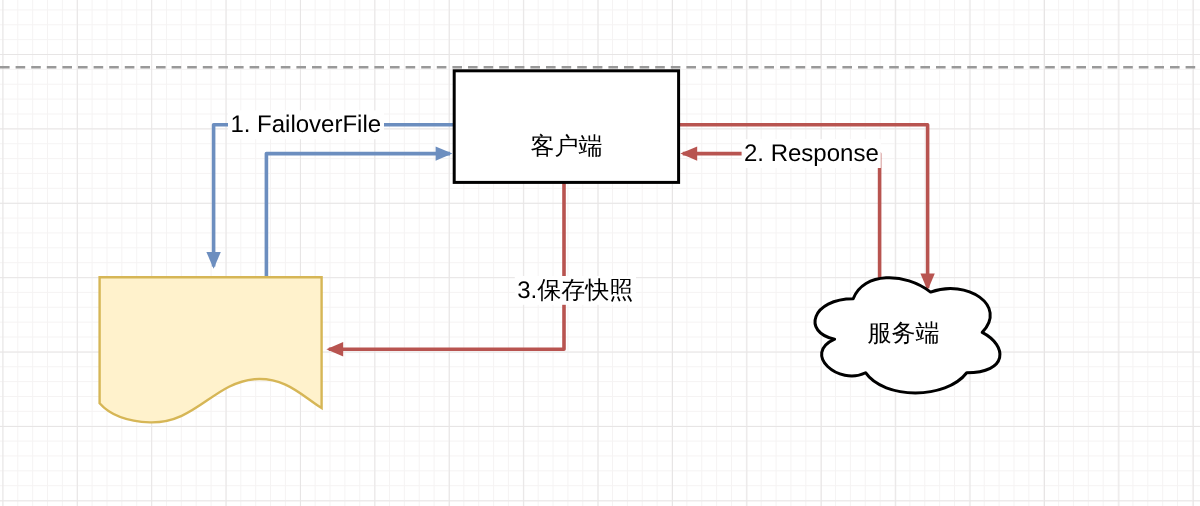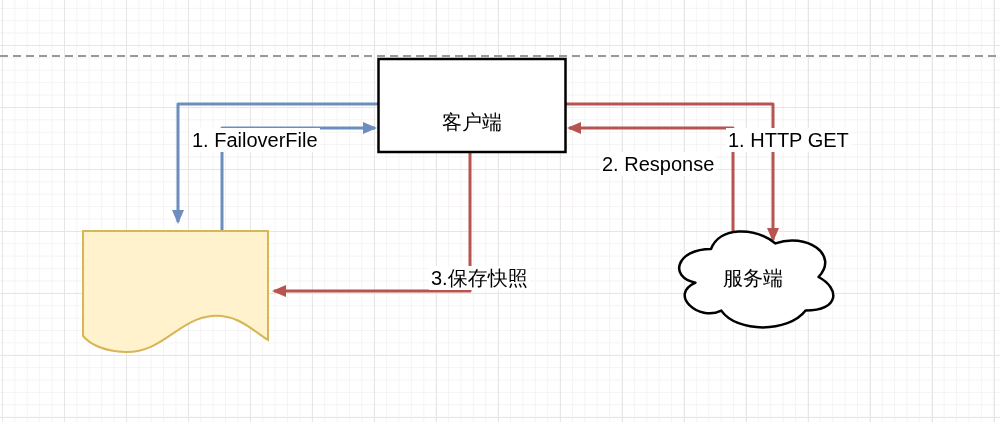--- a/index.html
+++ b/index.html
@@ -38,21 +38,20 @@
     position: absolute;
     color: #000000;
     font-size: 20px;
     line-height: 1.2;
     white-space: nowrap;
   }
   .edge-label {
     transform: translateY(-50%);
     background: #ffffff;
     padding: 0 2px;
-    margin-top: 36px;
   }
   .node-label {
     transform: translate(-50%, -50%);
     background: transparent;
   }
 </style>
 </head>
 <body>
 
 <div class="canvas">
@@ -106,17 +105,16 @@
   <div class="label node-label" style="left: 472px; top: 106px; margin-top: 16px;">客户端</div>
 
 
   <div class="label node-label" style="left: 753px; top: 278px; text-align: center;">服务端</div>
 
   <div class="label edge-label" style="left: 190px; top: 104px;">1. FailoverFile</div>
 
 
   <div class="label edge-label" style="left: 429px; top: 242px;">3.保存快照</div>
 
-  <div class="label edge-label" style="left: 726px; top: 104px;">1. HTTP GET</div>
 
-  <div class="label edge-label" style="left: 600px; top: 128px;">2. Response</div>
+  <div class="label edge-label" style="left: 618px; top: 128px;">2. Response</div>
 
 </div>
 
 </body></html>

